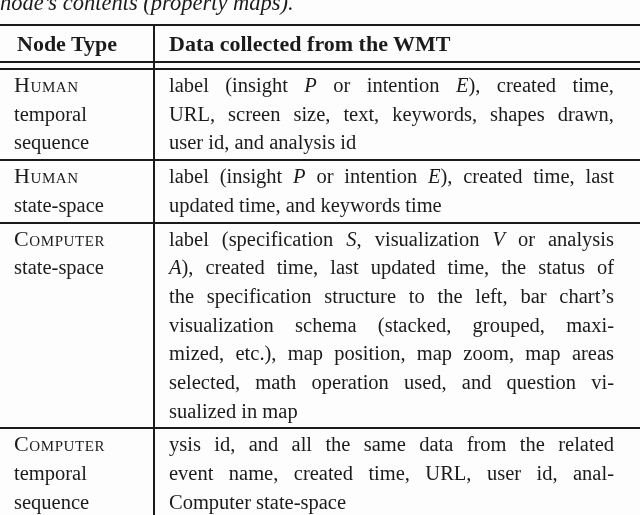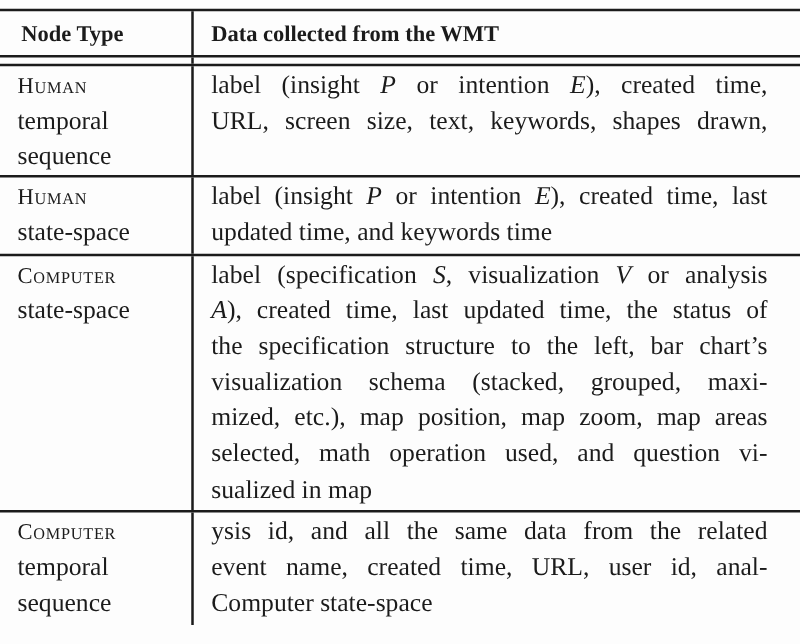--- a/index.html
+++ b/index.html
@@ -24,38 +24,41 @@
     font-size: 20.5px; line-height: 28.7px;
   }
   .c2 {
     flex: 1; box-sizing: border-box;
     border-left: 2px solid #1b1b1b;
     padding: 1px 26px 2px 14px;
     font-size: 20.5px; line-height: 28.7px;
   }
   .thead { border-bottom: 2px solid #1b1b1b; }
   .thead .c1, .thead .c2 {
-    font-weight: bold; font-size: 18px; line-height: 30px;
+    font-weight: bold; font-size: 22px; line-height: 30px;
     padding-top: 3px; padding-bottom: 2px;
   }
   .thead .c1 { padding-left: 17px; }
   .gap { height: 5px; border-bottom: 2px solid #1b1b1b; }
   .row { border-bottom: 2px solid #1b1b1b; }
   .row:last-child { border-bottom: none; }
   .tline { text-align: left; }
-  .sc { font-variant: small-caps; letter-spacing: 0.6px; font-size: 18px; }
+  .sc { font-variant: small-caps; letter-spacing: 0.6px; font-size: 22px; }
   .dline { text-align: left; }
   .jl { text-align: justify; text-align-last: justify; font-family: Liberation Serif, serif; }
   .it { font-style: italic; }
 </style>
 </head>
 <body>
 
 <div class="page">
 
+  <div class="caption-clip">
+    <span class="caption-text">node’s contents (property maps).</span>
+  </div>
 
   <div class="tbl">
 
     <div class="tr thead">
       <div class="c1">Node Type</div>
       <div class="c2">Data collected from the WMT</div>
     </div>
 
     <div class="tr gap">
       <div class="c1"></div>
@@ -65,20 +68,21 @@
     <div id="rows-container">
         <div class="tr row">
           <div class="c1">
             <div class="tline sc">Human</div>
             <div class="tline">temporal</div>
             <div class="tline">sequence</div>
           </div>
           <div class="c2">
             <div class="dline jl"><span>label (insight </span><span class="it">P</span><span> or intention </span><span class="it">E</span><span>), created time,</span></div>
             <div class="dline jl"><span>URL, screen size, text, keywords, shapes drawn,</span></div>
+            <div class="dline"><span>user id, and analysis id</span></div>
           </div>
         </div>
         <div class="tr row">
           <div class="c1">
             <div class="tline sc">Human</div>
             <div class="tline">state-space</div>
           </div>
           <div class="c2">
             <div class="dline jl"><span>label (insight </span><span class="it">P</span><span> or intention </span><span class="it">E</span><span>), created time, last</span></div>
             <div class="dline"><span>updated time, and keywords time</span></div>

